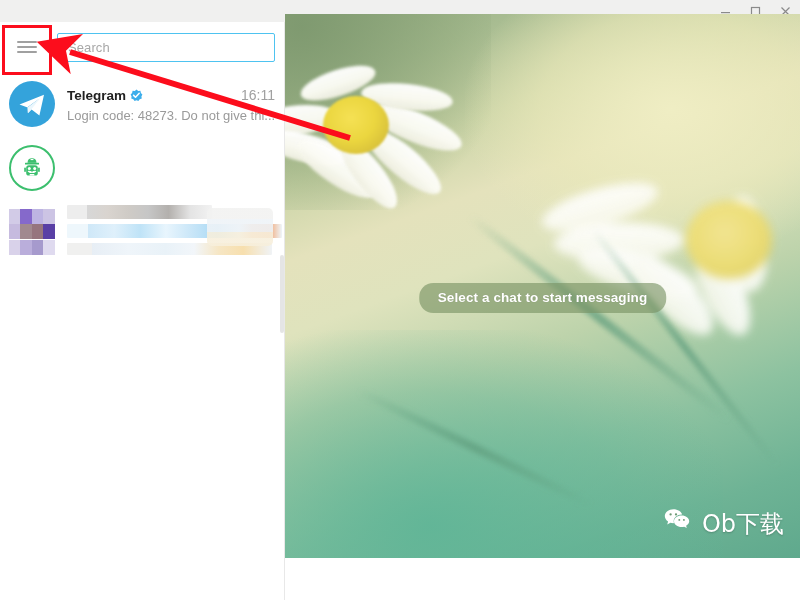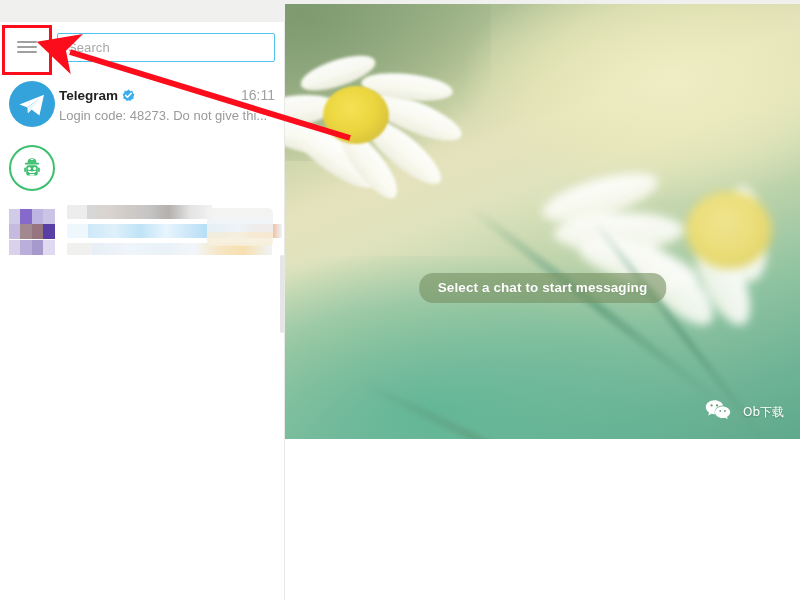--- a/index.html
+++ b/index.html
@@ -128,21 +128,21 @@
     left: 0; top: 0;
     width: 100%; height: 100%;
     display: flex;
     align-items: center;
     justify-content: center;
   }
 
   .chat-body {
     flex: 1 1 auto;
     min-width: 0;
-    margin-left: 4px;
+    margin-left: 12px;
     padding-right: 2px;
   }
   .chat-line1 {
     display: flex;
     align-items: center;
     height: 19px;
   }
   .chat-name {
     font-size: 13.5px;
     font-weight: bold;
@@ -233,22 +233,22 @@
     width: 4px;
     height: 78px;
     border-radius: 2px;
     background: #cfcfcf;
     opacity: .55;
   }
 
   
   .chatpane {
     position: absolute;
-    left: 285px; top: 4px;
-    width: 515px; height: 435px;
+    left: 285px; top: 14px;
+    width: 515px; height: 544px;
     overflow: hidden;
     background: #a21caf;
   }
 
   .wallpaper {
     position: absolute;
     inset: 0;
   }
 
   
@@ -358,24 +358,24 @@
     letter-spacing: .1px;
     text-shadow: 0 0 1px rgba(0,0,0,.18);
   }
 
   
   .watermark {
     position: absolute;
     right: 16px;
     bottom: 18px;
     display: flex;
-    align-items: flex-end;
+    align-items: flex-start;
     gap: 12px;
     color: #ffffff;
-    font-size: 12px;
+    font-size: 24px;
     font-family: "DejaVu Sans", "Liberation Sans", sans-serif;
     text-shadow: 0 1px 2px rgba(0,0,0,.22);
     user-select: none;
   }
   .watermark .wm-icon { display: flex; }
 
   
   .annot-box {
     position: absolute;
     left: 2px; top: 25px;

